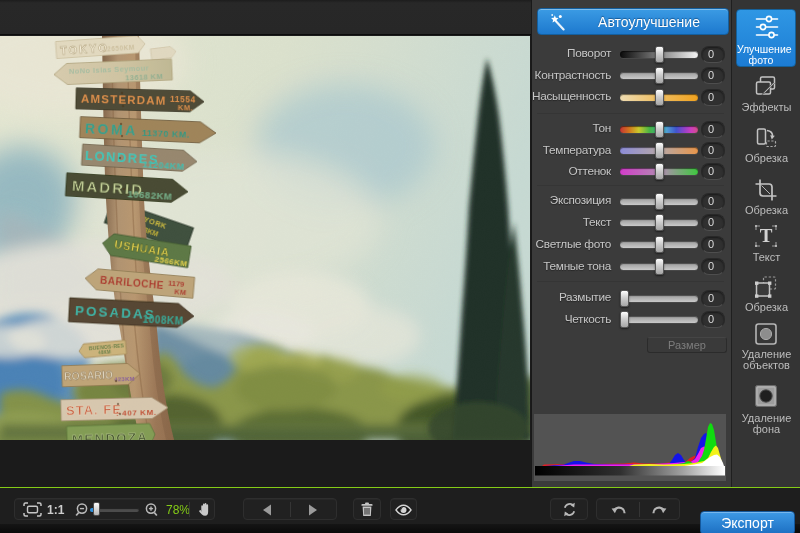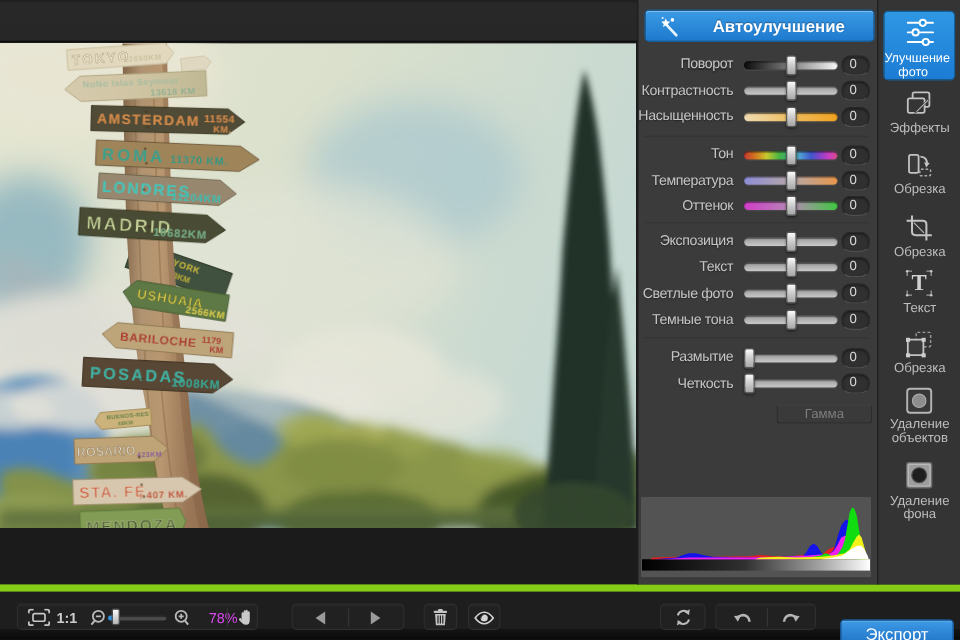--- a/index.html
+++ b/index.html
@@ -2,21 +2,21 @@
 <html><head><meta charset="utf-8">
 <style>
 *{margin:0;padding:0;box-sizing:border-box}
 html,body{width:800px;height:533px;overflow:hidden;background:#1b1b1b;font-family:"Liberation Sans",sans-serif}
 #stage{position:absolute;top:0;left:0;width:800px;height:533px;background:#1b1b1b}
 .abs{position:absolute}
 #topbar{left:0;top:0;width:531px;height:35px;background:linear-gradient(180deg,#1d1d1d,#282828 3px,#272727);border-bottom:1px solid #0c0c0c}
 #photo{left:0;top:36px;width:530px;height:404px}
 #panel{left:531px;top:0;width:200px;height:487px;background:#3b3b3b;border-left:1px solid #191919;overflow:hidden}
 #sidebar{left:731px;top:0;width:69px;height:487px;background:#343434;border-left:1px solid #1f1f1f}
-#toolbar{left:0;top:487px;width:800px;height:37px;background:#1e1e1e;border-top:6px solid #84cc16}
+#toolbar{left:0;top:487px;width:800px;height:37px;background:#1e1e1e;border-top:1px solid #84cc16}
 #bstrip{left:0;top:524px;width:800px;height:9px;background:linear-gradient(180deg,#151515,#0a0a0a)}
 .lbl{position:absolute;right:120px;font-size:11.8px;letter-spacing:-0.3px;color:#c6c6c6;white-space:nowrap;text-shadow:0 1px 1px rgba(0,0,0,.4)}
 .track{position:absolute;left:88px;width:78px;height:7px;border-radius:4px;box-shadow:inset 0 1px 1px rgba(0,0,0,.55),0 1px 0 rgba(255,255,255,.07)}
 .knob{position:absolute;width:9px;height:17px;border-radius:2.5px;background:linear-gradient(180deg,#fdfdfd,#cfcfcf 45%,#a6a6a6);border:1px solid #585858;box-shadow:0 1px 2px rgba(0,0,0,.5)}
 .vbox{position:absolute;left:169px;width:24px;height:17px;border-radius:8px;background:#303030;border:1px solid #282828;border-bottom-color:#4e4e4e;box-shadow:inset 0 1px 2px rgba(0,0,0,.5);color:#dadada;font-size:11px;line-height:15px;padding-left:6px}
 .sep{position:absolute;left:5px;width:187px;height:1px;background:#2b2b2b;border-bottom:1px solid rgba(255,255,255,.05)}
 .t-gray{background:linear-gradient(180deg,#9b9b9b,#c9c9c9)}
 .t-bright{background:linear-gradient(90deg,#0b0b0b,#f6f6f6)}
 .t-sat{background:linear-gradient(90deg,#eedcb2,#eec068 45%,#f0a21f)}
 .t-hue{background:linear-gradient(90deg,#c63434,#d2781e 12%,#c9c92c 24%,#46b446 38%,#3fae84 50%,#4f9fd2 60%,#4055cd 72%,#8e42c8 82%,#cc3ec0 91%,#d24f86)}
@@ -216,21 +216,21 @@
 <rect width="530" height="404" filter="url(#grain)" opacity="0.05"></rect>
 </svg>
 <div class="abs" id="panel">
 <div class="abs" style="left:5px;top:8px;width:192px;height:27px;border-radius:4px;background:linear-gradient(180deg,#3b9be4,#1d79ce);border:1px solid #145f9e;box-shadow:inset 0 1px 0 rgba(255,255,255,.35)">
 <svg class="abs" style="left:11px;top:4px" width="20" height="20" viewBox="0 0 20 20">
 <path d="M7.2,8.6 L14.6,16.4" stroke="#e8f2fa" stroke-width="2.2" stroke-linecap="round"></path>
 <path d="M5.8,2.2 L6.8,4.8 9.5,5.1 7.5,6.9 8.1,9.6 5.8,8.2 3.5,9.6 4.1,6.9 2.1,5.1 4.8,4.8 Z" fill="#fff"></path>
 <circle cx="11.3" cy="3.6" r="1.5" fill="#fff"></circle>
           <circle cx="3.2" cy="2" r="0.9" fill="#e8f2fa"></circle>
 </svg>
-<div class="abs" style="left:30px;top:0;width:162px;height:27px;text-align:center;line-height:26px;color:#fff;font-size:14px;font-weight:bold;text-shadow:0 -1px 1px rgba(0,40,80,.5)">Автоулучшение</div>
+<div class="abs" style="left:30px;top:0;width:162px;height:27px;text-align:center;line-height:26px;color:#fff;font-size:14px;font-weight:normal;text-shadow:0 -1px 1px rgba(0,40,80,.5)">Автоулучшение</div>
 </div>
 <div class="lbl" style="top:46px">Поворот</div>
 <div class="track t-bright" style="top:50.5px"></div>
 <div class="knob" style="left:122.5px;top:45.5px"></div>
 <div class="vbox" style="top:45.5px">0</div>
 <div class="lbl" style="top:67.5px">Контрастность</div>
 <div class="track t-gray" style="top:72.0px"></div>
 <div class="knob" style="left:122.5px;top:67.0px"></div>
 <div class="vbox" style="top:67.0px">0</div>
 <div class="lbl" style="top:89px">Насыщенность</div>
@@ -269,21 +269,21 @@
 <div class="track t-gray" style="top:294.5px"></div>
 <div class="knob" style="left:87.8px;top:289.5px"></div>
 <div class="vbox" style="top:289.5px">0</div>
 <div class="lbl" style="top:311.5px">Четкость</div>
 <div class="track t-gray" style="top:316.0px"></div>
 <div class="knob" style="left:87.8px;top:311.0px"></div>
 <div class="vbox" style="top:311.0px">0</div>
 <div class="sep" style="top:112.5px"></div>
 <div class="sep" style="top:184.5px"></div>
 <div class="sep" style="top:280.5px"></div>
-<div class="abs" style="left:115px;top:337px;width:80px;height:16px;border-radius:3px;background:#3a3a3a;border:1px solid #2b2b2b;border-top-color:#454545;color:#7d7d7d;font-size:11px;text-align:center;line-height:15px">Гамма</div>
+<div class="abs" style="left:115px;top:337px;width:80px;height:16px;border-radius:3px;background:#3a3a3a;border:1px solid #2b2b2b;border-top-color:#454545;color:#7d7d7d;font-size:11px;text-align:center;line-height:15px">Размер</div>
 <svg class="abs" style="left:2px;top:414px" width="192" height="67" viewBox="0 0 192 67">
 <defs>
           <linearGradient id="gb" x1="0" y1="0" x2="1" y2="0">
             <stop offset="0" stop-color="#000"></stop>
             <stop offset="0.45" stop-color="#303030"></stop>
             <stop offset="0.78" stop-color="#a2a2a2"></stop>
             <stop offset="1" stop-color="#fff"></stop>
           </linearGradient>
         </defs>
 <rect width="192" height="67" fill="#535353"></rect>
@@ -373,21 +373,21 @@
 </svg>
 <div class="abs" style="left:75px;top:8.5px;width:49px;height:4px;border-radius:2px;background:#4c4c4c;box-shadow:inset 0 1px 1px rgba(0,0,0,.6)"></div>
 <div class="abs" style="left:75px;top:8.5px;width:7px;height:4px;border-radius:2px;background:#2e8fdc"></div>
 <div class="abs" style="left:78px;top:3px;width:7px;height:14px;border-radius:2px;background:linear-gradient(180deg,#fbfbfb,#b5b5b5);border:1px solid #4e4e4e"></div>
 <svg class="abs" style="left:130px;top:4px" width="13" height="14" viewBox="0 0 13 14">
 <circle cx="6" cy="5.6" r="4.6" fill="none" stroke="#b9b9b9" stroke-width="1.5"></circle>
 <line x1="9.3" y1="9.4" x2="11.8" y2="12.6" stroke="#b9b9b9" stroke-width="1.7"></line>
 <line x1="3.9" y1="5.6" x2="8.1" y2="5.6" stroke="#b9b9b9" stroke-width="1.4"></line>
 <line x1="6" y1="3.5" x2="6" y2="7.7" stroke="#b9b9b9" stroke-width="1.4"></line>
 </svg>
-<div class="abs" style="left:143px;top:4px;width:40px;text-align:right;color:#d946ef;font-size:12px">78%</div>
+<div class="abs" style="left:143px;top:4px;width:40px;text-align:center;color:#84cc16;font-size:12px">78%</div>
 <div class="abs" style="left:174px;top:3px;width:1px;height:15px;background:#353535"></div>
 <svg class="abs" style="left:182px;top:3px" width="15" height="15" viewBox="0 0 14 14">
 <path d="M4,9.5 L4,4 Q4,3 4.8,3 Q5.6,3 5.6,4 L5.6,2.4 Q5.6,1.4 6.4,1.4 Q7.2,1.4 7.2,2.4 L7.2,2 Q7.2,1 8,1 Q8.8,1 8.8,2 L8.8,3 Q8.8,2.2 9.6,2.2 Q10.4,2.2 10.4,3.2 L10.4,9 Q10.4,12.8 7.6,12.8 Q5.8,12.8 4.6,11.6 L2.4,9.4 Q1.6,8.6 2.3,7.9 Q3,7.2 3.7,7.9 Z" fill="#c9c9c9"></path>
 </svg>
 </div>
 <div class="tbox" style="left:243px;width:94px">
 <svg class="abs" style="left:18px;top:5px" width="10" height="12" viewBox="0 0 10 12">
           <path d="M9,0.5 L9,11.5 L1,6 Z" fill="#9b9b9b"></path>
         </svg>
 <div class="abs" style="left:46px;top:3px;width:1px;height:15px;background:#353535"></div>

